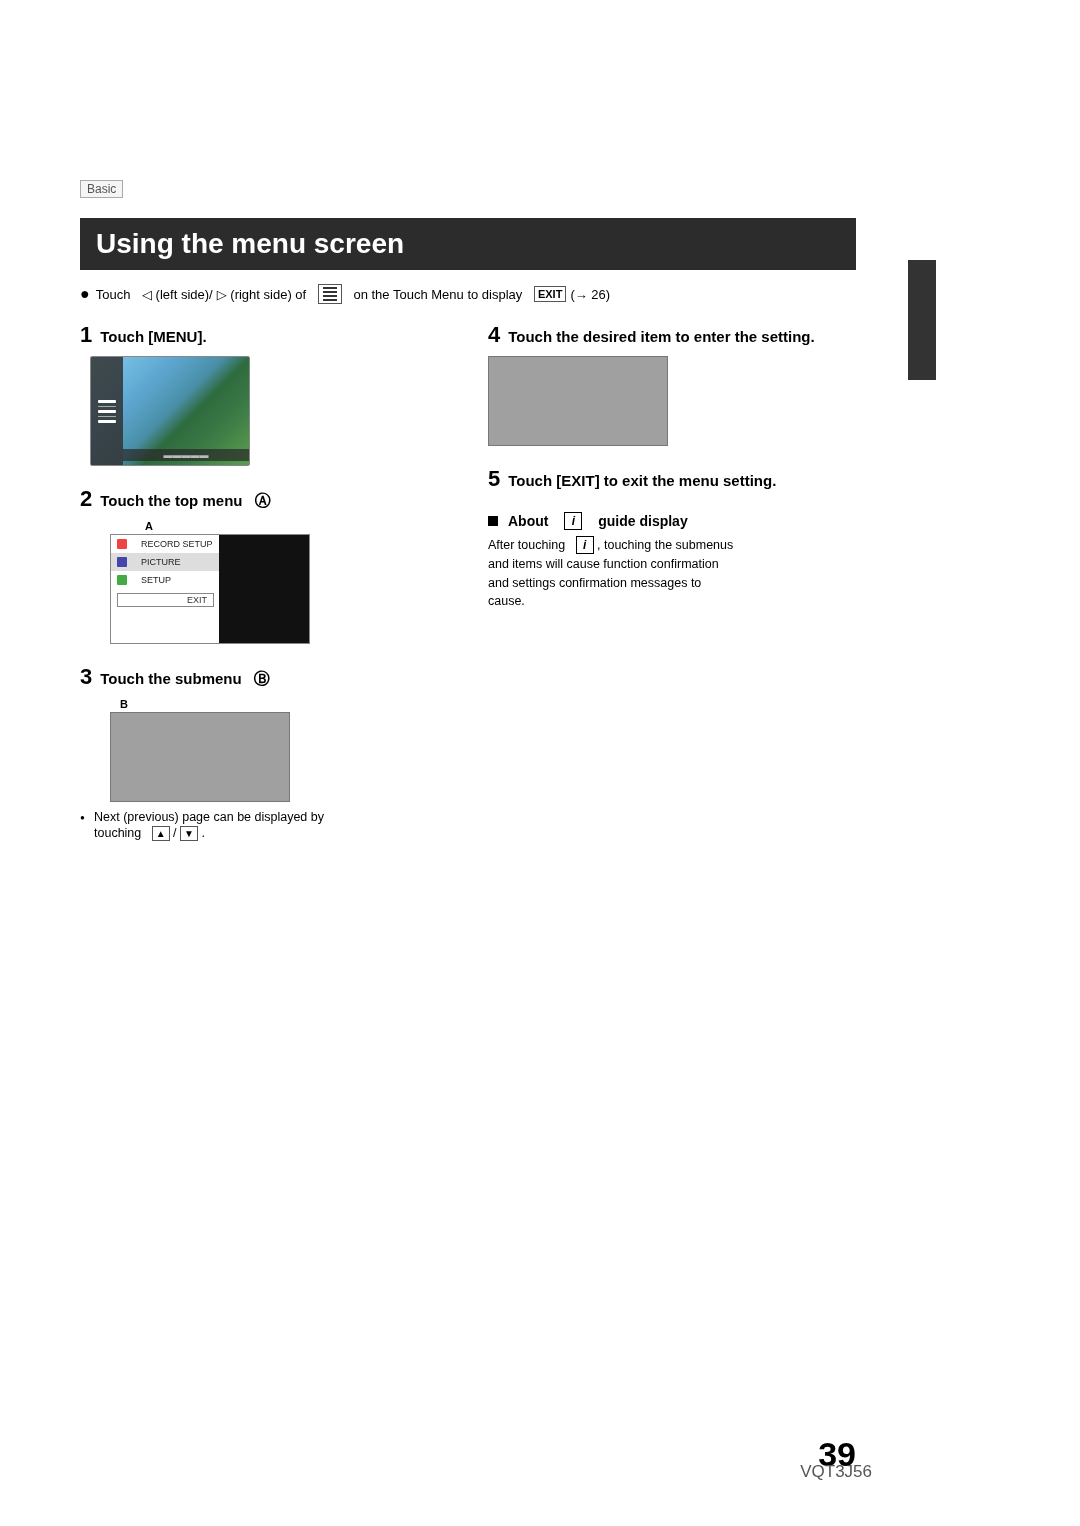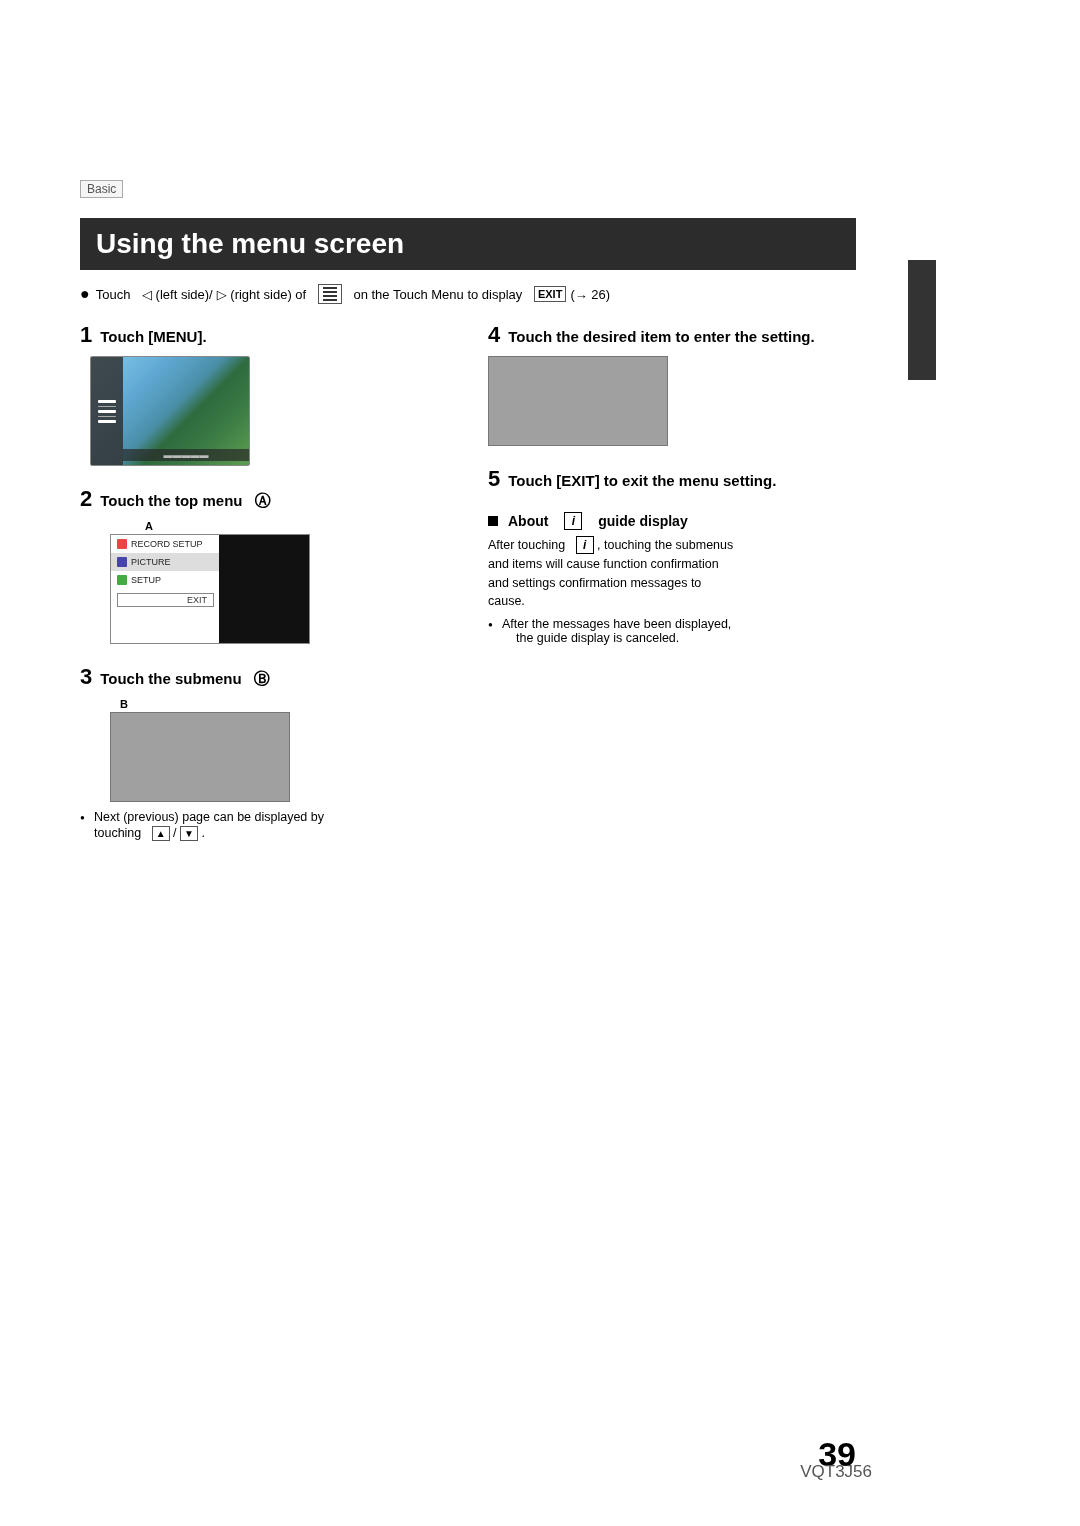--- a/index.html
+++ b/index.html
@@ -183,21 +183,21 @@
       height: 100%;
       background: #111;
     }
 
     .menu-item {
       display: flex;
       align-items: center;
       padding: 4px 6px;
       font-size: 9px;
       color: #222;
-      gap: 4px;
+      gap: 14px;
     }
 
     .menu-item.selected {
       background: #ddd;
     }
 
     .menu-icon {
       width: 10px;
       height: 10px;
       background: #666;
@@ -517,24 +517,20 @@
             <span>After touching</span>
             &nbsp;
             <span class="info-icon-box">
               <i>i</i>
             </span>
             <span>, touching the submenus</span><br>
             <span>and items will cause function confirmation</span><br>
             <span>and settings confirmation messages to</span><br>
             <span>cause.</span>
           </div>
-          <div class="bullet-note">
-            <span>After the messages have been displayed,</span><br>
-            <span class="bullet-note-indent">the guide display is canceled.</span>
-          </div>
         </div>
 
       </div>
 
     </div>
 
   </div>
 
   <div class="page-number">39</div>
   <div class="page-code">VQT3J56</div>

